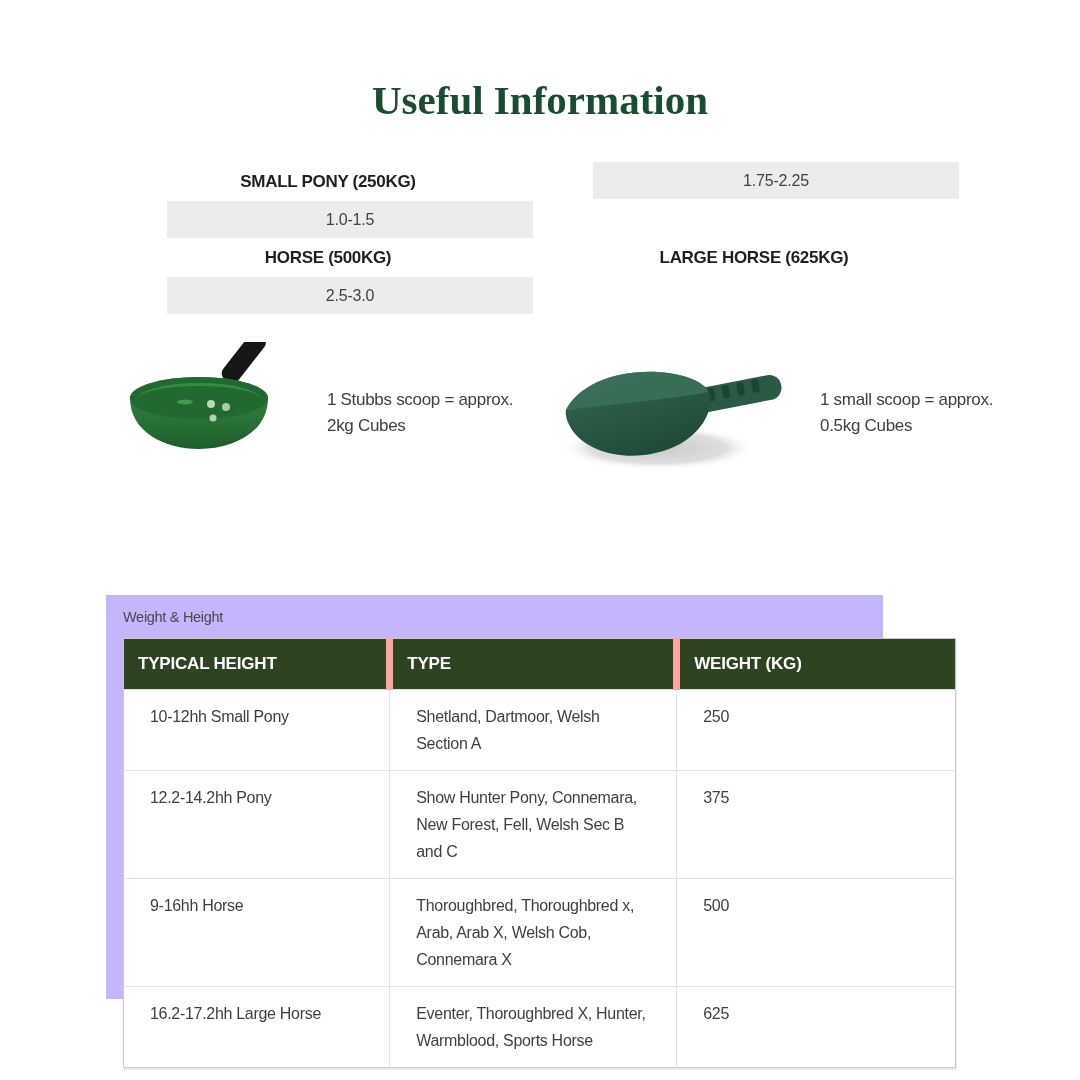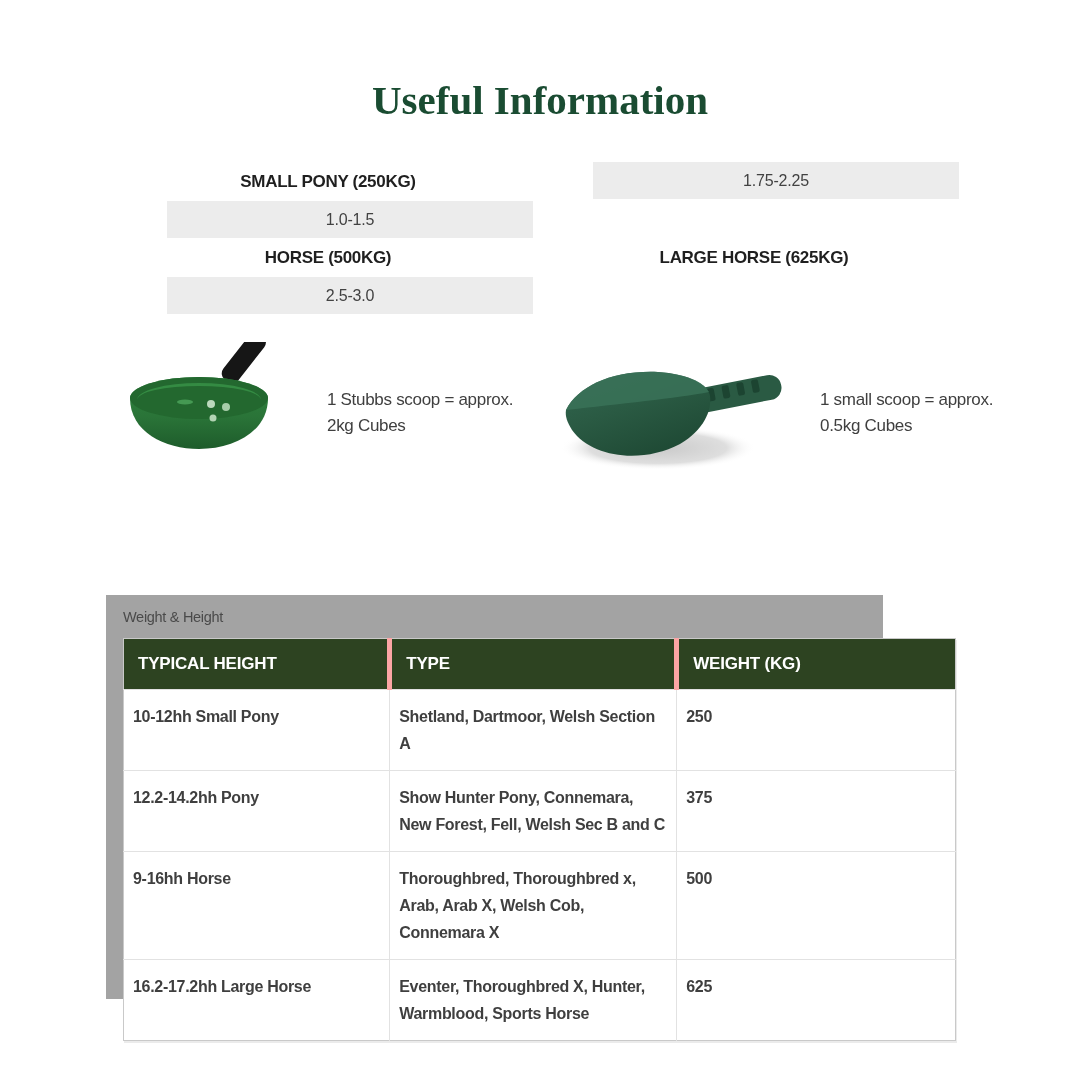--- a/index.html
+++ b/index.html
@@ -26,30 +26,30 @@
   .scoops { width:845px; margin:28px 0 0 123px; display:flex; align-items:center; }
   .scoop-group { display:flex; align-items:center; }
   .scoop-img { flex:0 0 auto; }
   .scoop-caption { font-size:17px; line-height:26px; color:#3f3f3f; letter-spacing:-0.3px; }
   .cap1 { width:205px; margin-left:52px; }
   .cap2 { width:210px; margin-left:8px; }
   .group2 { margin-left:26px;gap:24px; }
 
   
   .panel { position:absolute; left:106px; top:595px; width:777px; height:404px;
-           background:#a3a3a3; }
+           background:#c4b5fd; }
   .panel-title { font-size:14.5px; color:#4a4a4a; padding:14px 0 0 17px; letter-spacing:-0.3px; }
   .wh-table { width:833px; margin:13px 17px 0 17px; border-collapse:collapse; background:#ffffff;
               border:1px solid #c9c9c9; box-shadow:1px 2px 0 rgba(0,0,0,0.08); }
   .wh-table th { background:#2d4321; color:#ffffff; font-size:17px; font-weight:bold;
                  text-align:left; padding:15px 14px; letter-spacing:-0.2px; }
-  .wh-table td { font-size:16px; color:#3f3f3f; padding:13px 9px; line-height:27px;
-                 border-top:1px solid #e2e2e2; vertical-align:top; letter-spacing:-0.3px;font-weight:bold; }
+  .wh-table td { font-size:16px; color:#3f3f3f; padding:13px 26px; line-height:27px;
+                 border-top:1px solid #e2e2e2; vertical-align:top; letter-spacing:-0.3px; }
   .wh-table td + td, .wh-table th + th { border-left:1px solid #e2e2e2; }
-  .wh-table th + th { border-left:5px solid #fca5a5; }
+  .wh-table th + th { border-left:7px solid #fca5a5; }
   .col-height { width:32%;margin-top:12px; } .col-type { width:34.5%; } .col-weight { width:33.5%; }
 </style>
 </head>
 <body>
 
 <div class="page">
 
   <h1 class="title">Useful Information</h1>
 
   <div class="feed-grid">

